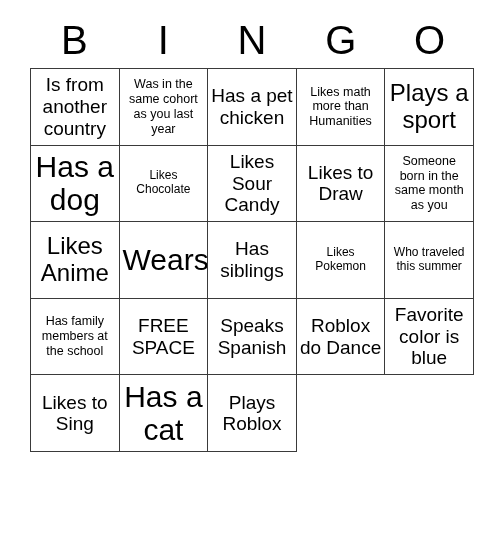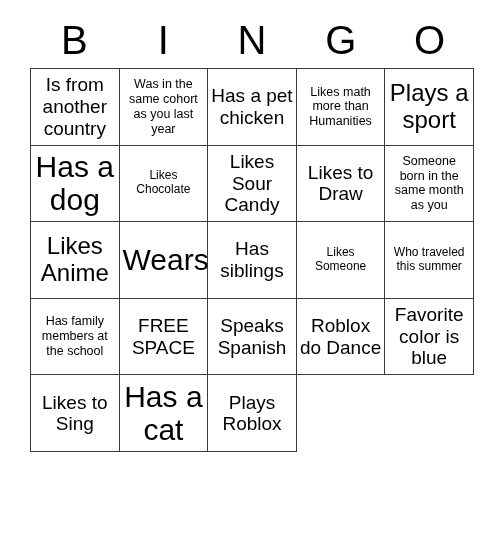--- a/index.html
+++ b/index.html
@@ -128,21 +128,21 @@
         <span>Likes Anime</span>
       </div>
     <div class="cell fs-xl">
         <span>Wears!</span>
       </div>
     <div class="cell fs-md">
         <span>Has siblings</span>
       </div>
 
     <div class="cell fs-sm">
-        <span>Likes Someone</span>
+        <span>Likes Pokemon</span>
       </div>
     <div class="cell fs-sm">
         <span>Who traveled this summer</span>
       </div>
     <div class="cell fs-xs">
         <span>Has family members at the school</span>
       </div>
     <div class="cell fs-md">
         <span>FREE SPACE</span>
       </div>

